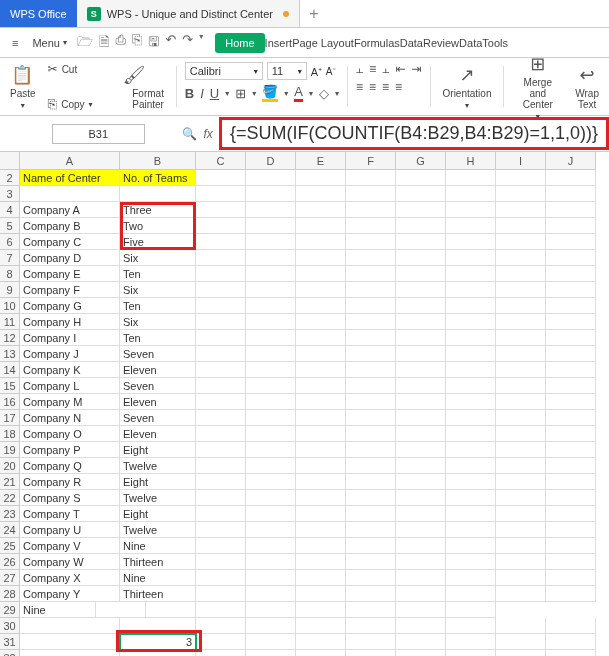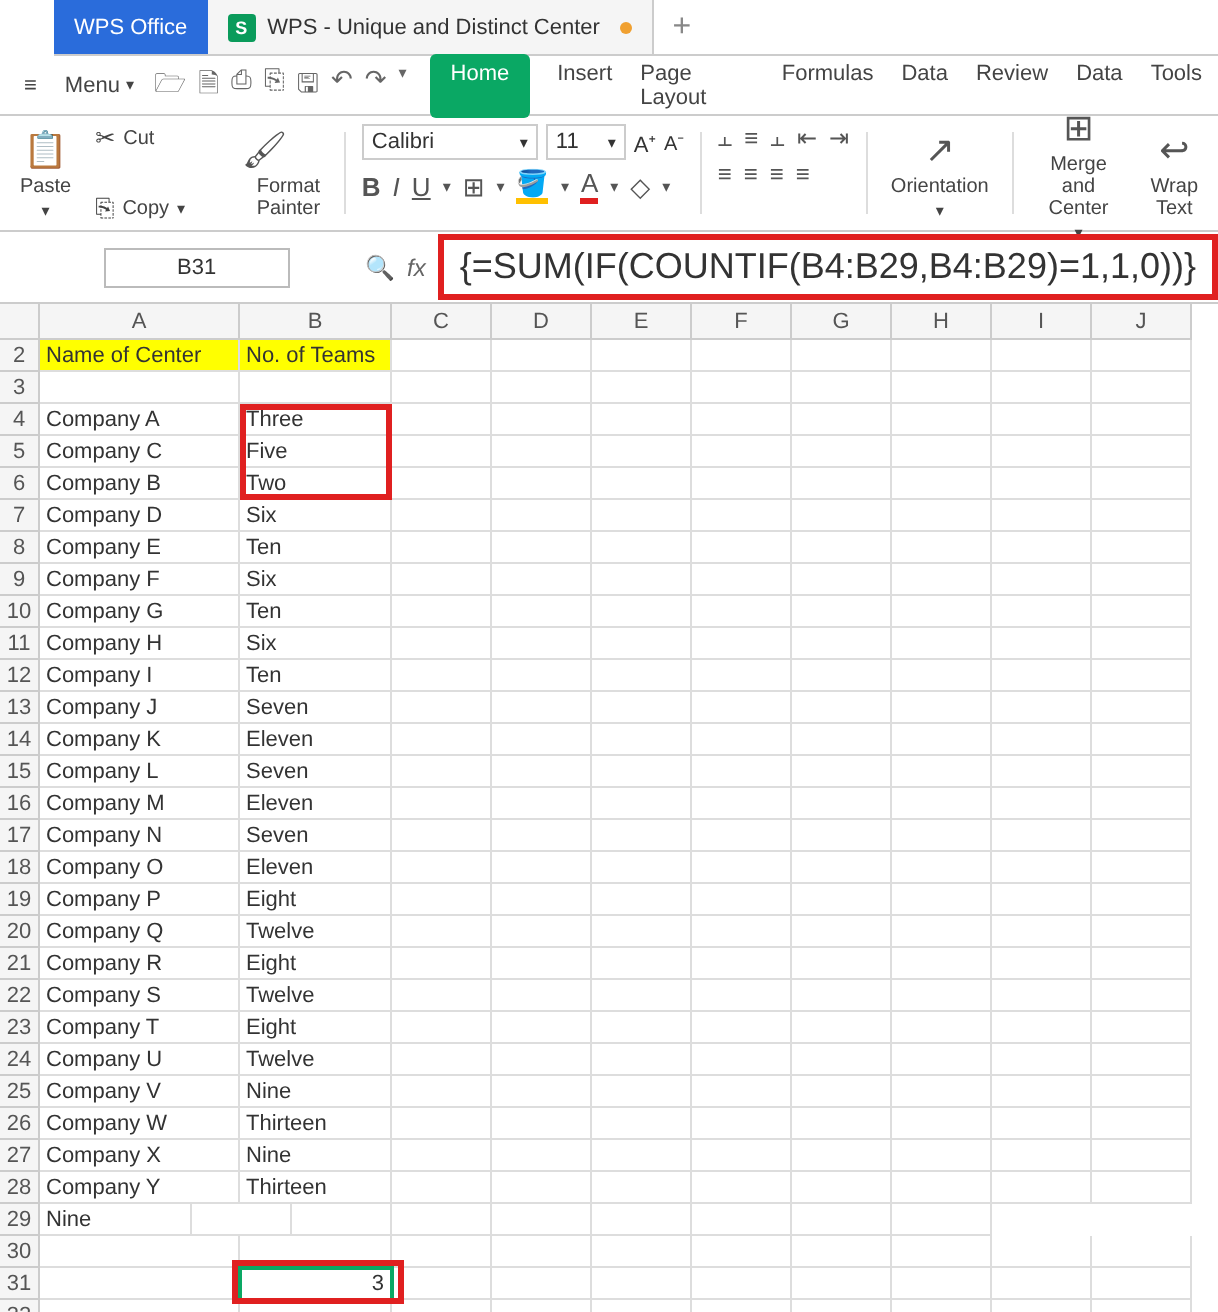--- a/index.html
+++ b/index.html
@@ -1,48 +1,48 @@
 <!DOCTYPE html>
 <html><head>
 <meta charset="utf-8">
 <style>
 * { margin: 0; padding: 0; box-sizing: border-box; font-family: -apple-system, "Segoe UI", Arial, sans-serif; }
 body { background: #fff; font-size: 12px; color: #333; width: 609px; }
 
 
-.titlebar { display: flex; height: 28px; background: #fff; border-bottom: 1px solid #ccc; margin-left: 27px; }
+.titlebar { display: flex; height: 28px; background: #fff; border-bottom: 1px solid #ccc; }
 .tab { display: flex; align-items: center; padding: 0 10px; height: 100%; font-size: 11px; }
 .tab.app { background: #2a6cdb; color: #fff; }
 .tab.doc { background: #f5f5f5; border-right: 1px solid #ccc; gap: 6px; }
 .doc-icon { width: 14px; height: 14px; background: #0a9b5b; color: #fff; display: flex; align-items: center; justify-content: center; font-size: 9px; font-weight: bold; border-radius: 2px; }
 .tab.doc .dot { width: 6px; height: 6px; background: #f0a030; border-radius: 50%; margin-left: 4px; }
 .tab.add { width: 28px; justify-content: center; color: #888; font-size: 16px; }
 
 
 .menubar { display: flex; align-items: center; height: 30px; padding: 0 8px; gap: 4px; border-bottom: 1px solid #ccc; }
 .menu-btn { display: flex; align-items: center; gap: 3px; padding: 3px 6px; font-size: 11px; color: #444; }
 .menu-btn.hamburger { padding: 3px 4px; }
 .qat { display: flex; gap: 6px; color: #666; font-size: 13px; }
 .qat span { cursor: default; }
-.menu-tabs { display: flex; gap: 14px; margin-left: 8px; }
+.menu-tabs { display: flex; margin-left: 8px; }
 .menu-tab { font-size: 11px; color: #444; padding: 4px 0; }
 .menu-tab.home { background: #0aa864; color: #fff; padding: 4px 10px; border-radius: 3px; }
 
 
 .ribbon { display: flex; height: 58px; border-bottom: 1px solid #ccc; padding: 4px 6px; gap: 8px; }
 .ribbon-group { display: flex; flex-direction: column; justify-content: space-between; }
 .ribbon-sep { width: 1px; background: #ddd; margin: 4px 0; }
 .big-btn { display: flex; flex-direction: column; align-items: center; justify-content: center; gap: 2px; padding: 0 4px; font-size: 10px; color: #444; }
 .big-btn .icn { font-size: 18px; color: #555; }
 .small-row { display: flex; align-items: center; gap: 4px; font-size: 10px; color: #444; }
 .small-row .icn { font-size: 12px; }
 .font-group { display: flex; flex-direction: column; gap: 4px; }
 .font-row1 { display: flex; gap: 4px; align-items: center; }
 .font-sel, .size-sel { border: 1px solid #ccc; padding: 2px 4px; font-size: 11px; background: #fff; display: flex; align-items: center; justify-content: space-between; }
-.font-sel { width: 88px; }
+.font-sel { width: 78px; }
 .size-sel { width: 40px; }
 .font-row2 { display: flex; gap: 6px; align-items: center; color: #555; font-size: 13px; }
 .font-row2 span { cursor: default; }
 .align-group { display: flex; flex-direction: column; gap: 4px; }
 .align-row { display: flex; gap: 6px; color: #555; font-size: 12px; }
 
 
 .formulabar { display: flex; height: 36px; border-bottom: 1px solid #ccc; align-items: center; padding-left: 44px; }
 .namebox { width: 110px; border: 1px solid #bbb; margin: 4px 8px; padding: 3px 8px; text-align: center; font-size: 11px; background: #fff; }
 .fx-area { display: flex; align-items: center; gap: 6px; margin-left: 30px; flex: 1; }
@@ -293,34 +293,34 @@
             <div class="cell col-rest"></div>
             <div class="cell col-rest"></div>
             <div class="cell col-rest"></div>
             <div class="cell col-rest"></div>
             <div class="cell col-rest"></div>
             <div class="cell col-rest"></div>
             <div class="cell col-rest"></div>
             <div class="cell col-rest"></div>
           </div>
           <div class="row">
+            <div class="cell col-a">Company B</div>
+            <div class="cell col-b">Two</div>
+            <div class="cell col-rest"></div>
+            <div class="cell col-rest"></div>
+            <div class="cell col-rest"></div>
+            <div class="cell col-rest"></div>
+            <div class="cell col-rest"></div>
+            <div class="cell col-rest"></div>
+            <div class="cell col-rest"></div>
+            <div class="cell col-rest"></div>
+          </div>
+          <div class="row">
             <div class="cell col-a">Company C</div>
             <div class="cell col-b">Five</div>
-            <div class="cell col-rest"></div>
-            <div class="cell col-rest"></div>
-            <div class="cell col-rest"></div>
-            <div class="cell col-rest"></div>
-            <div class="cell col-rest"></div>
-            <div class="cell col-rest"></div>
-            <div class="cell col-rest"></div>
-            <div class="cell col-rest"></div>
-          </div>
-          <div class="row">
-            <div class="cell col-a">Company B</div>
-            <div class="cell col-b">Two</div>
             <div class="cell col-rest"></div>
             <div class="cell col-rest"></div>
             <div class="cell col-rest"></div>
             <div class="cell col-rest"></div>
             <div class="cell col-rest"></div>
             <div class="cell col-rest"></div>
             <div class="cell col-rest"></div>
             <div class="cell col-rest"></div>
           </div>
           <div class="row">

